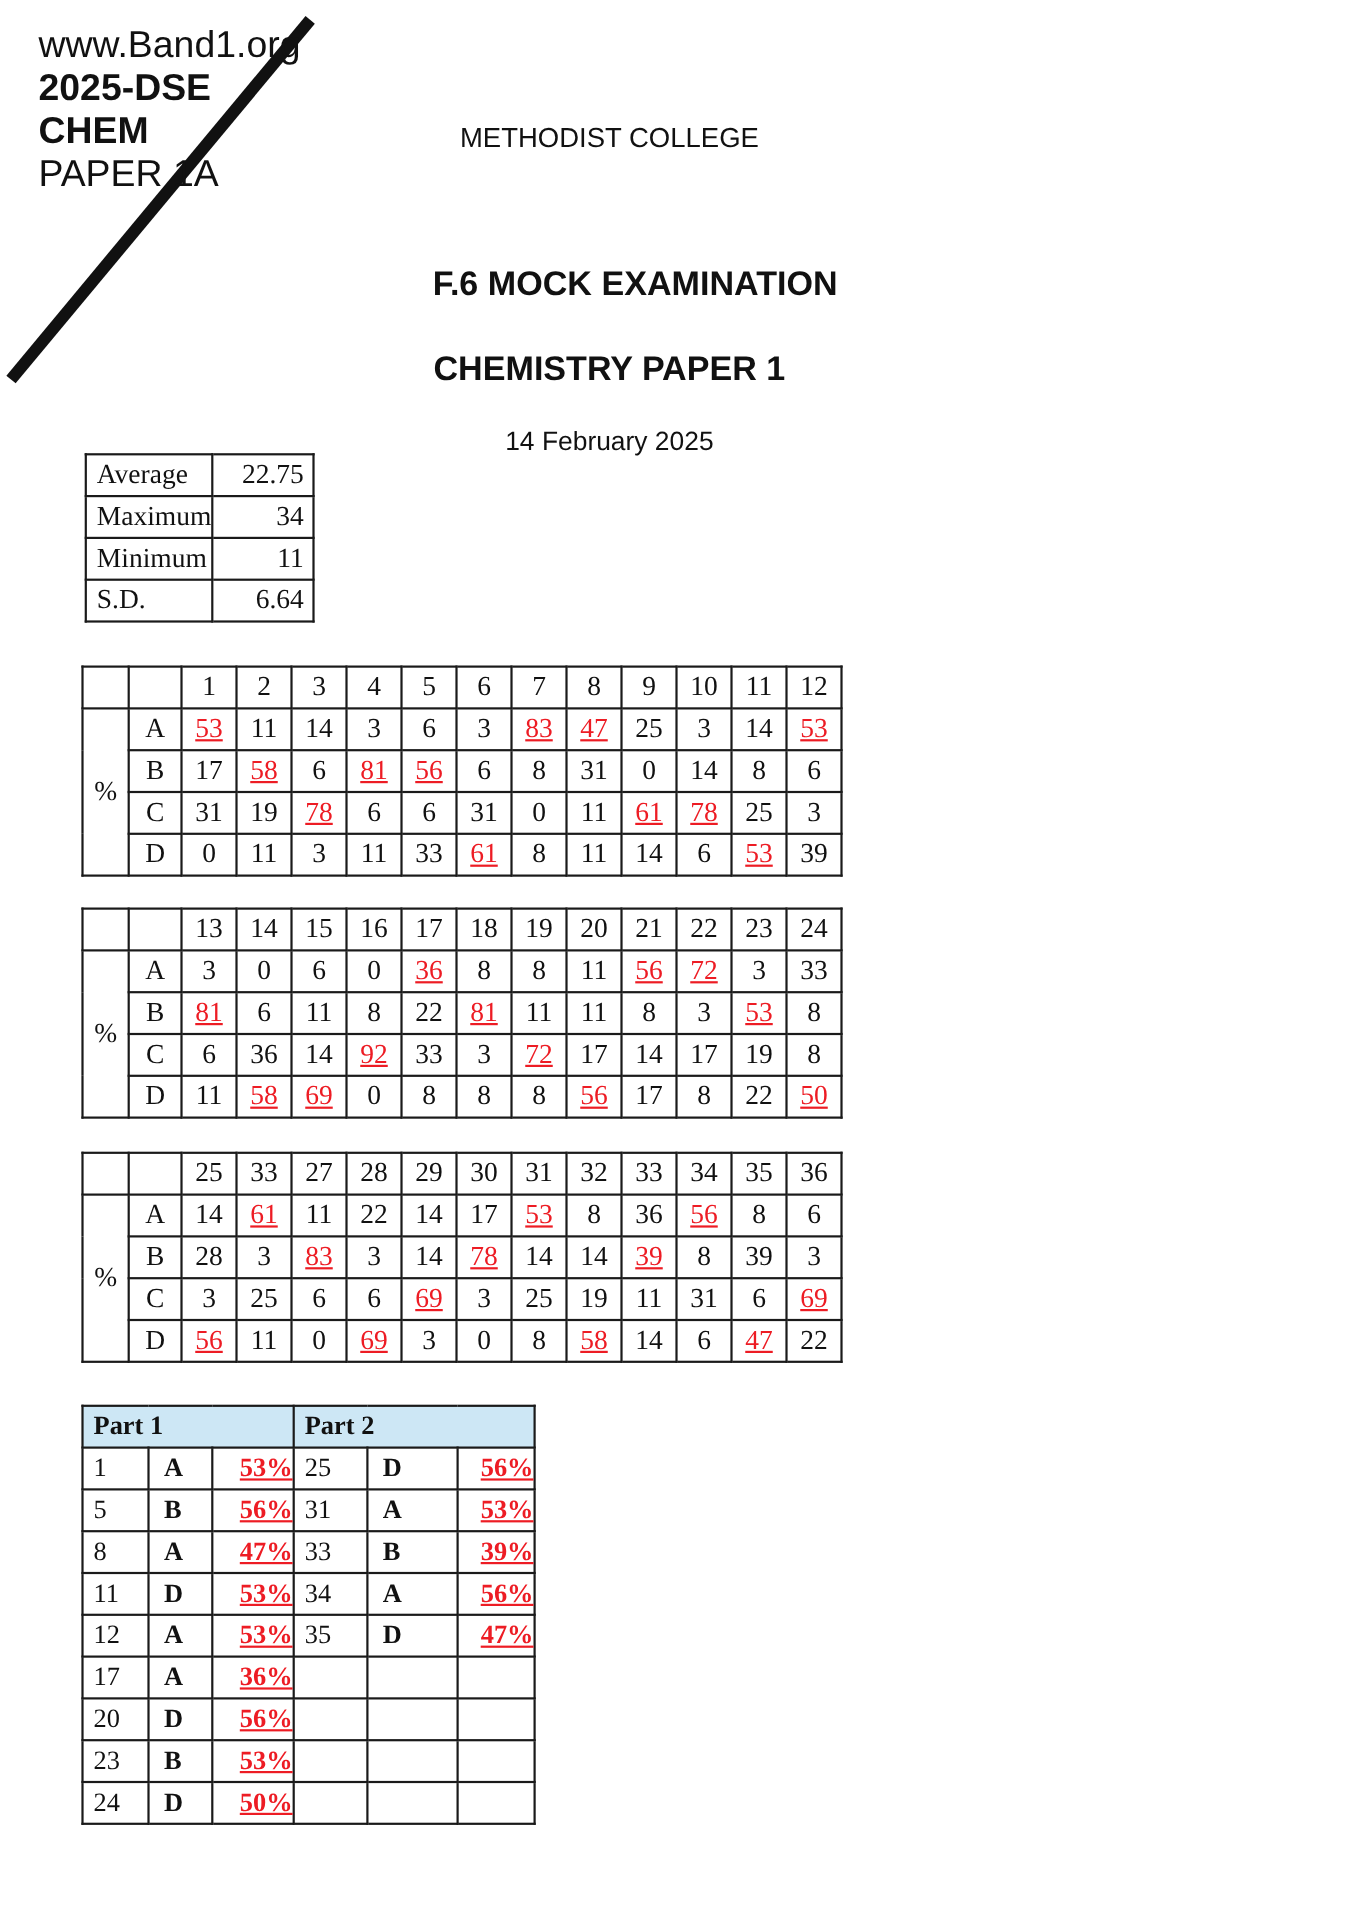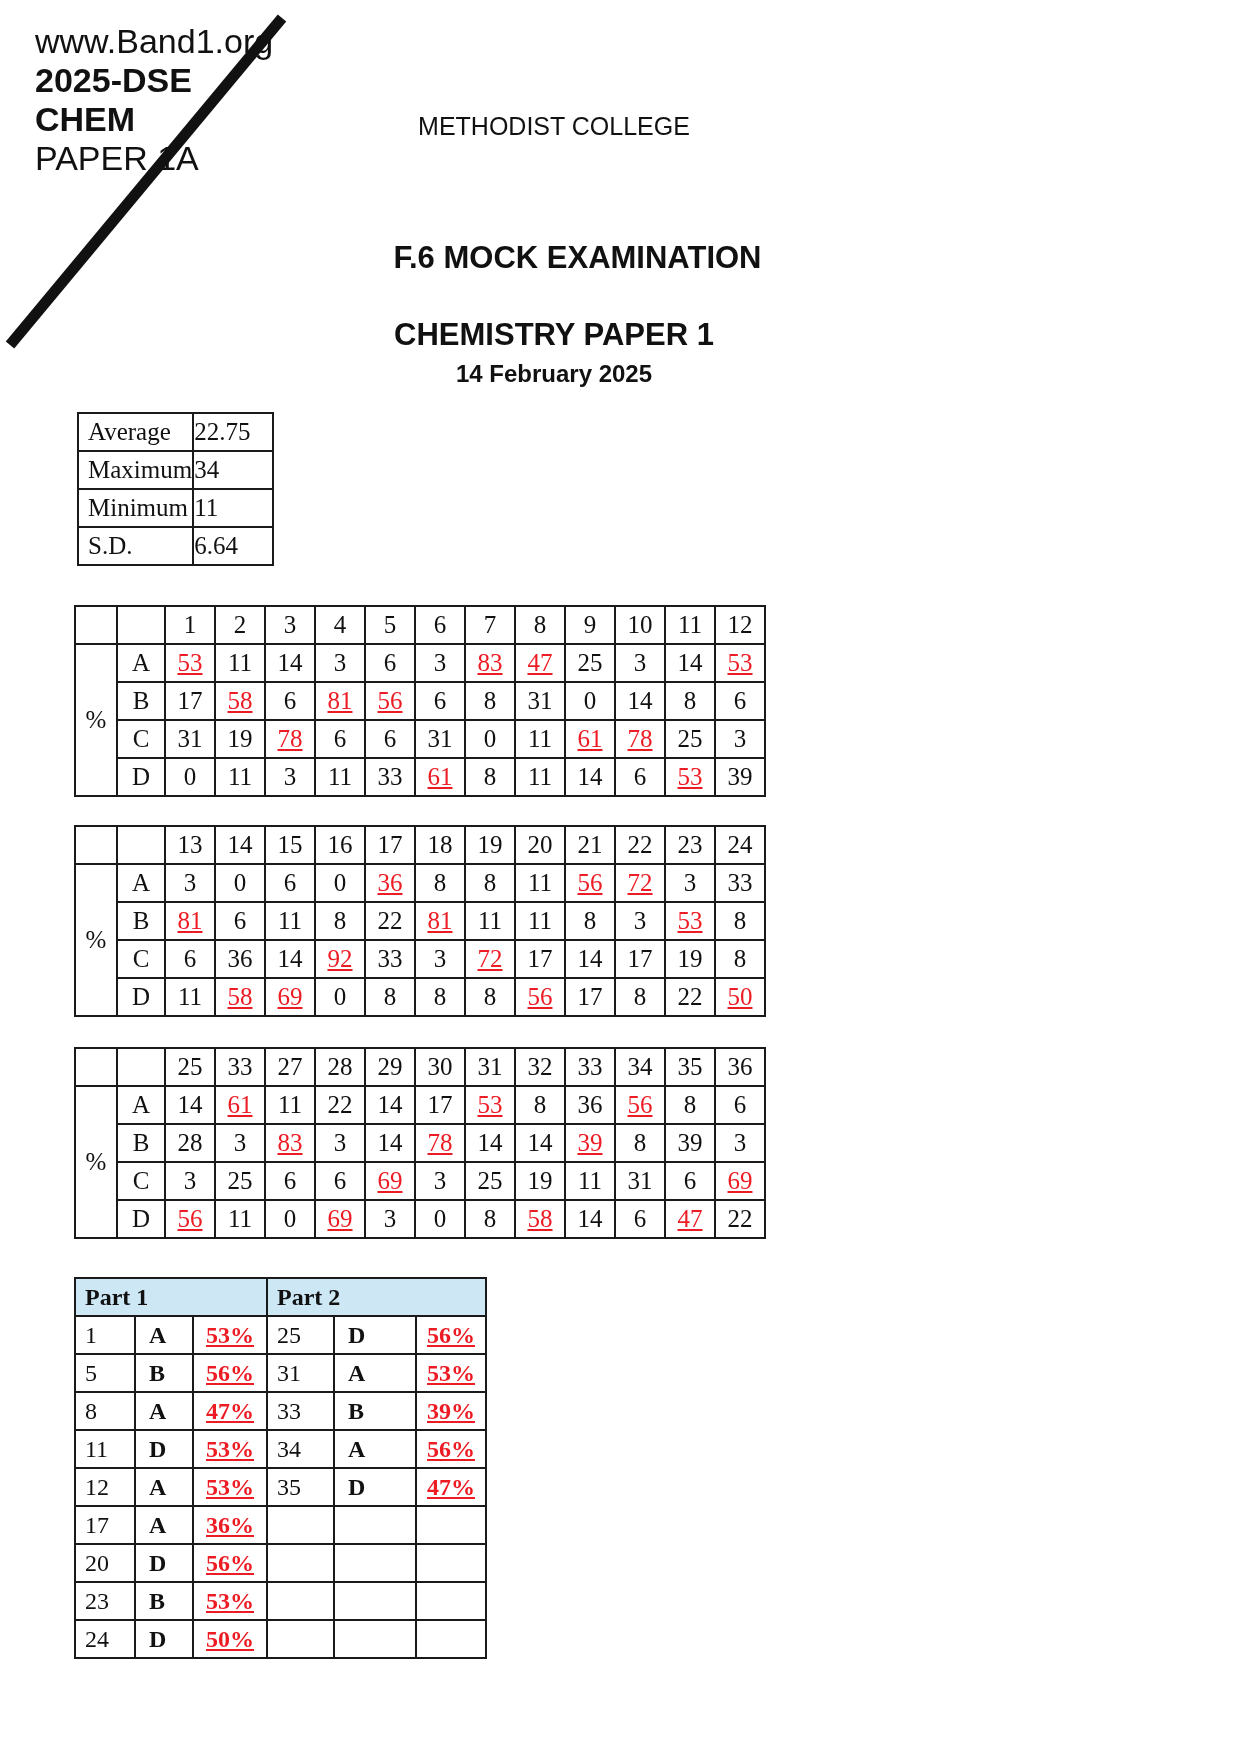--- a/index.html
+++ b/index.html
@@ -13,45 +13,45 @@
 
   
   .strike { position:absolute; left:0; top:0; }
 
   
   .hline { position:absolute; left:0; width:1108px; text-align:center; }
   .college   { top:112px; font-size:25px; }
   .board     { top:151px; font-size:25px; }
   .examtitle { top:240px; font-size:31px; font-weight:bold;padding-left:47px; }
   .papertitle{ top:317px; font-size:31px; font-weight:bold; }
-  .datel     { top:360px; font-size:24px;font-weight:bold; }
+  .datel     { top:388px; font-size:24px; }
 
   table { border-collapse:collapse; position:absolute; font-family:"Liberation Serif", serif; color:#111; }
   td { border:2px solid #1a1a1a; }
 
   
   #stats-table { left:77px; top:412px; font-size:25px; }
   #stats-table td { height:38px;margin-top:32px; }
   .s-label { width:112px; text-align:left;  padding-left:9px; }
-  .s-value { width:80px;  padding-right:8px; }
+  .s-value { width:92px;  text-align:right; padding-right:8px;padding-left:12px; }
 
   
   .opt { left:74px; font-size:25px; text-align:center; }
   .opt td { height:38px; }
   .opt-1 { top:605px; } .opt-2 { top:825px; } .opt-3 { top:1047px; }
   .c-pct { width:42px; } .c-letter { width:48px; } .c-val { width:50px; }
   .red { color:var(--red,#ed1c24);text-decoration:underline; }
 
   
   #part-table { left:74px; top:1277px; font-size:24px; }
   #part-table td { height:38px; }
   .p-head  { background:var(--blue,#cde7f5); font-weight:bold; text-align:left; padding-left:9px; height:41px; }
   .p-num   { text-align:left; padding-left:9px; }
   .p-letter{ text-align:left; padding-left:13px; font-weight:bold; }
-  .p-pct   { text-align:center; font-weight:bold; }
+  .p-pct   { text-align:right; font-weight:bold; }
 </style>
 </head>
 <body>
 
 <div class="page">
 
   <svg class="strike" width="310" height="370" viewBox="0 0 310 370">
     <line x1="10" y1="345" x2="282" y2="18" stroke="#111" stroke-width="11"></line>
   </svg>
 

